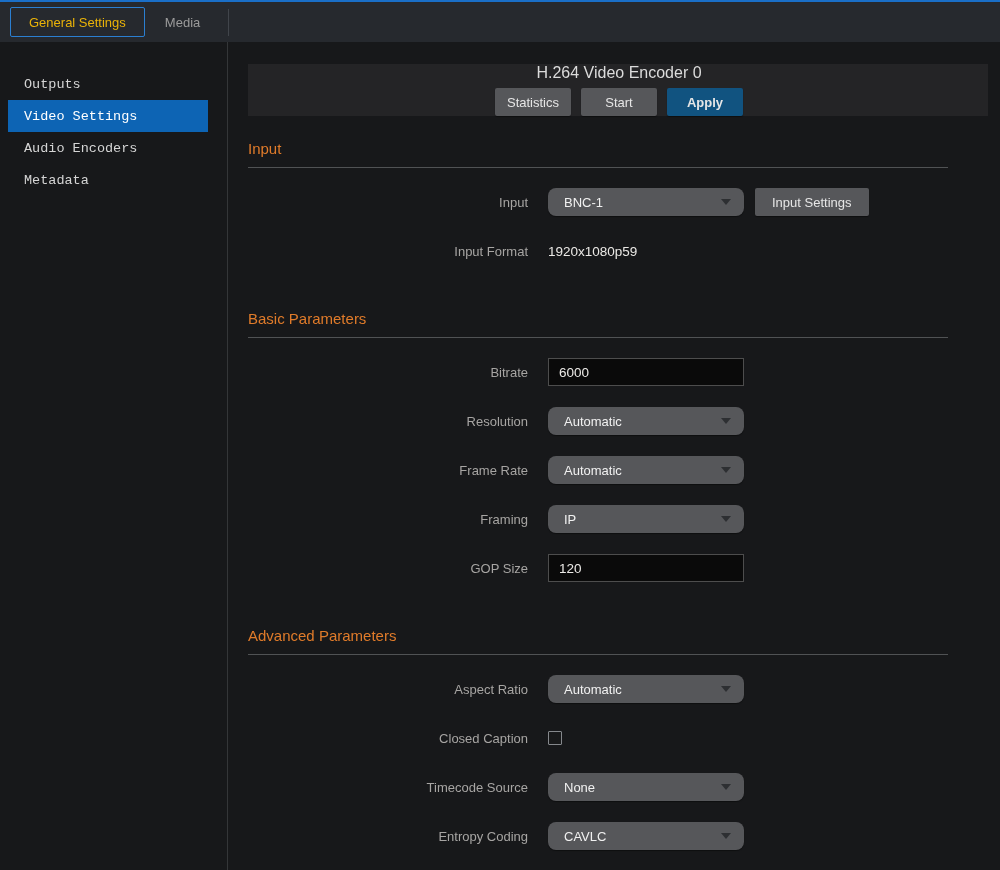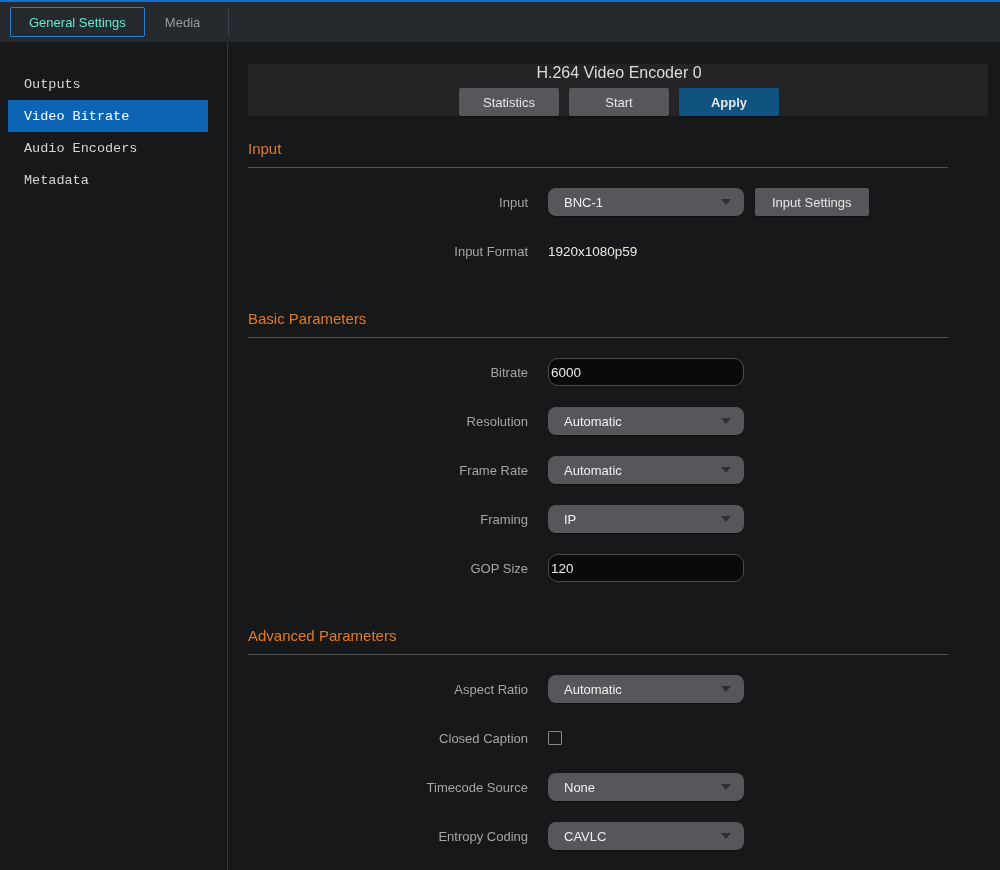--- a/index.html
+++ b/index.html
@@ -13,21 +13,21 @@
 
   
   .topbar {
     height:42px; background:#26292e; border-top:2px solid #1a6fc8;
     display:flex; align-items:center; padding-left:10px;
   }
   .tab {
     height:30px; display:flex; align-items:center; padding:0 18px;
     font-size:13px; cursor:default; border-radius:2px;
   }
-  .tab.active { border:1px solid #2b7fd1; color:#5eead4; }
+  .tab.active { border:1px solid #2b7fd1; color:#eab308; }
   .tab.inactive { color:#9b9b9b; margin-left:4px; padding:0 16px; }
   .tab-divider { width:1px; height:27px; background:#41454b; margin-left:12px; }
 
   
   .layout { display:flex; height:828px; }
   .sidebar { width:228px; flex-shrink:0; border-right:1px solid #343638; padding-top:26px;font-family:Liberation Mono, monospace; }
   .side-item {
     height:32px; width:200px; margin-left:8px; padding-left:16px;
     display:flex; align-items:center; font-size:13.5px; color:#d5d5d5; cursor:default;
   }
@@ -38,21 +38,21 @@
   
   .header-bar {
     margin-top:22px; width:740px; height:52px; background:#242426;
     display:flex; align-items:center; justify-content:space-between;
     padding:0 20px 0 22px;
     flex-direction:column;
   }
   .page-title { font-size:16px; color:#dcdcdc; font-weight:400; }
   .header-buttons { display:flex; gap:10px; }
   .btn {
-    width:100px; height:28px; font-size:13px; color:#e6e6e6; background:#56575a;
+    width:76px; height:28px; font-size:13px; color:#e6e6e6; background:#56575a;
     border:none; border-radius:2px; box-shadow:0 1px 1px rgba(0,0,0,.4);
     font-family:inherit; cursor:pointer;
   }
   .btn.apply { background:#115380;font-weight:bold; }
 
   
   .section { width:700px; }
   .section-heading { font-size:15px; font-weight:400; color:#e07b2a; }
   .mt-first { margin-top:24px; }
   .mt-next  { margin-top:45px; }
@@ -69,21 +69,21 @@
     box-shadow:0 1px 1px rgba(0,0,0,.4); cursor:pointer;
   }
   .sel-text { padding-left:16px; font-size:13px; color:#f1f1f1; }
   .caret {
     position:absolute; right:13px; top:11px; width:0; height:0;
     border-left:5px solid transparent; border-right:5px solid transparent;
     border-top:6px solid #2d2f32;
   }
   .text-input {
     width:196px; height:28px; background:#0a0a0a; border:1px solid #4d4d4d;
-    border-radius:10px; color:#eceae7; font-size:13.5px; padding-left:2px;
+    border-radius:0; color:#eceae7; font-size:13.5px; padding-left:10px;
     font-family:inherit; outline:none;
   }
   .static-value { font-size:13.5px; color:#eae8e5; }
   .inline-btn {
     height:28px; margin-left:11px; padding:0 17px; width:auto;
   }
   .checkbox {
     width:14px; height:14px; border:1px solid #85888c; background:#18191a;
     border-radius:1px; cursor:pointer;
   }
@@ -101,21 +101,21 @@
   <div class="tab-divider"></div>
 </div>
 
 <div class="layout">
 
   <div class="sidebar">
     <div class="side-item">
         <span>Outputs</span>
       </div>
     <div class="side-item selected">
-        <span>Video Bitrate</span>
+        <span>Video Settings</span>
       </div>
     <div class="side-item">
         <span>Audio Encoders</span>
       </div>
     <div class="side-item">
         <span>Metadata</span>
       </div>
   </div>
 
   <div class="main">

